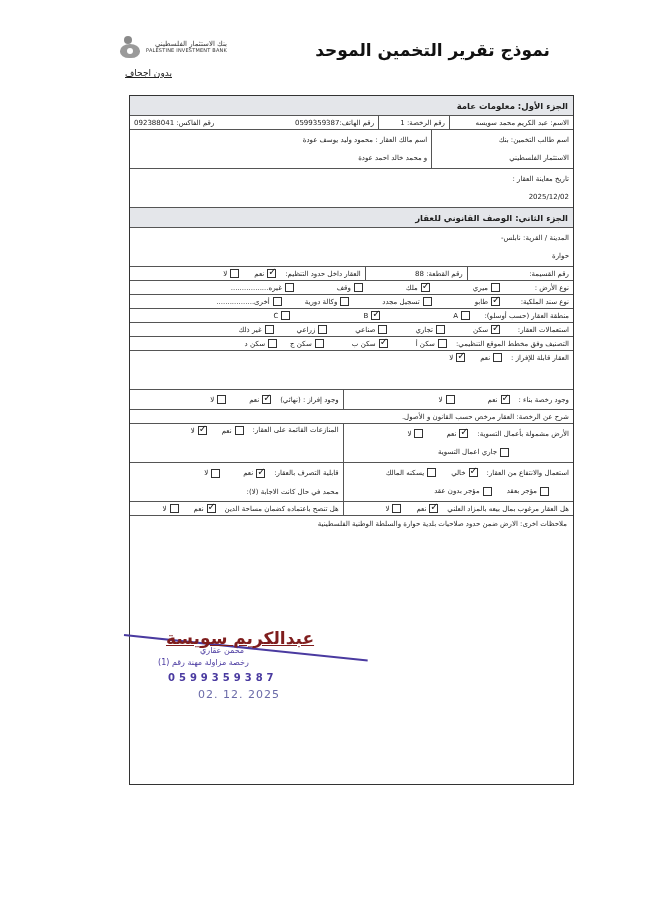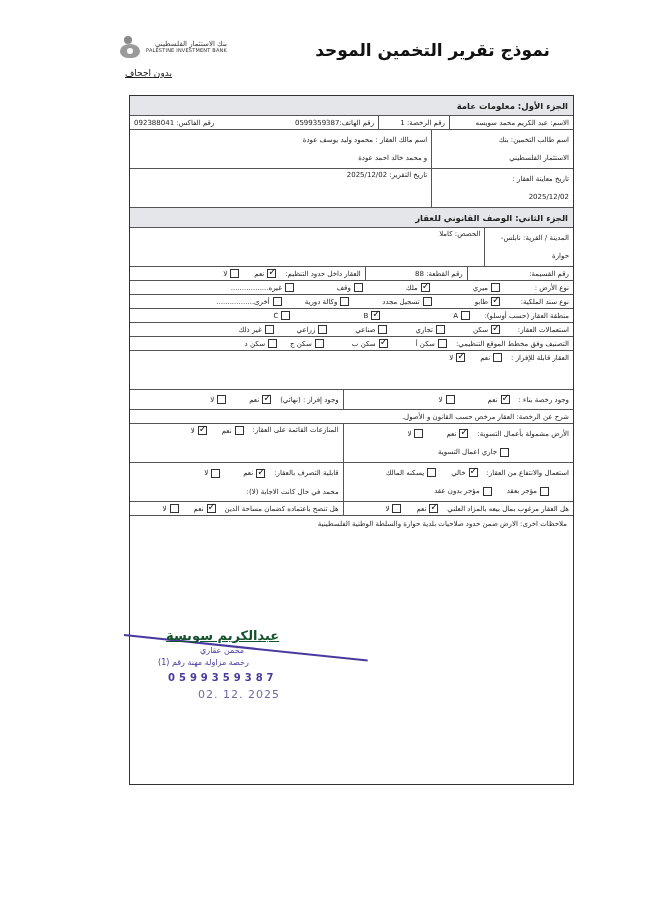--- a/index.html
+++ b/index.html
@@ -27,21 +27,21 @@
   .section-head span.u { }
   .center { justify-content: center; width: 100%; }
   .tall { min-height: 38px; align-items: flex-start; flex-direction: column; justify-content: space-around; }
   .cb { display:inline-block; width: 9px; height: 9px; border: 1px solid #333; position: relative; vertical-align: middle; }
   .cb.checked::after { content: "✓"; position: absolute; left: 0px; top: -4px; font-size: 10px; font-weight: bold; color:#222; }
   .opt { display:inline-flex; align-items:center; gap: 3px; margin-left: 12px; }
   .lbl { margin-left: 6px; }
   .remarks { padding: 4px 6px; font-size: 7px; }
 
   .stamp { position: absolute; left: 138px; top: 620px; width: 220px; height: 110px; direction: rtl; color: #4a3aa0; }
-  .stamp .name { position:absolute; left: 28px; top: 8px; font-size: 13px; font-weight: bold; color:#14532d; text-decoration: underline; }
+  .stamp .name { position:absolute; left: 28px; top: 8px; font-size: 17px; font-weight: bold; color:#7f1d1d; text-decoration: underline; }
   .stamp .role { position:absolute; left: 62px; top: 26px; font-size: 8px; }
   .stamp .license { position:absolute; left: 20px; top: 38px; font-size: 8px; }
   .stamp .phone { position:absolute; left: 30px; top: 52px; font-size: 10px; font-weight: bold; letter-spacing: 4px; direction: ltr; }
   .stamp .date { position:absolute; left: 60px; top: 68px; font-size: 11px; color: #6a6aa8; direction: ltr; letter-spacing: 1px; }
   .stamp .sigline { position:absolute; left: -14px; top: 14px; width: 245px; height: 2px; background: #4a3aa0; transform: rotate(6deg); transform-origin: left center; }
 </style>
 </head>
 <body>
 
 <div class="header">
@@ -82,33 +82,31 @@
     <div class="cell tall" style="width:36%">
       <span>اسم مالك العقار : محمود وليد يوسف عودة</span>
       <span>و محمد خالد احمد عودة</span>
     </div>
   </div>
   <div class="row">
     <div class="cell tall" style="width:32%">
       <span>تاريخ معاينة العقار :</span>
       <span>2025/12/02</span>
     </div>
-    <div class="cell" style="width:68%; align-items:flex-start;">تاريخ التقرير: 2025/12/02</div>
   </div>
 
   <div class="section-head">
     <span class="u">الجزء الثاني</span>
       <span>: الوصف القانوني للعقار</span>
   </div>
   <div class="row">
     <div class="cell tall" style="width:20%">
       <span>المدينة / القرية: نابلس-</span>
       <span>حوارة</span>
     </div>
-    <div class="cell" style="width:26%; align-items:flex-start;">الحصص: كاملا</div>
   </div>
   <div class="row">
     <div class="cell" style="width:24%">رقم القسيمة:</div>
     <div class="cell" style="width:23%">رقم القطعة: 88</div>
     <div class="cell" style="width:53%">
       <span class="lbl">العقار داخل حدود التنظيم:</span>
       <span class="opt">
           <span class="cb checked"></span>
           <span>نعم</span>
         </span>

